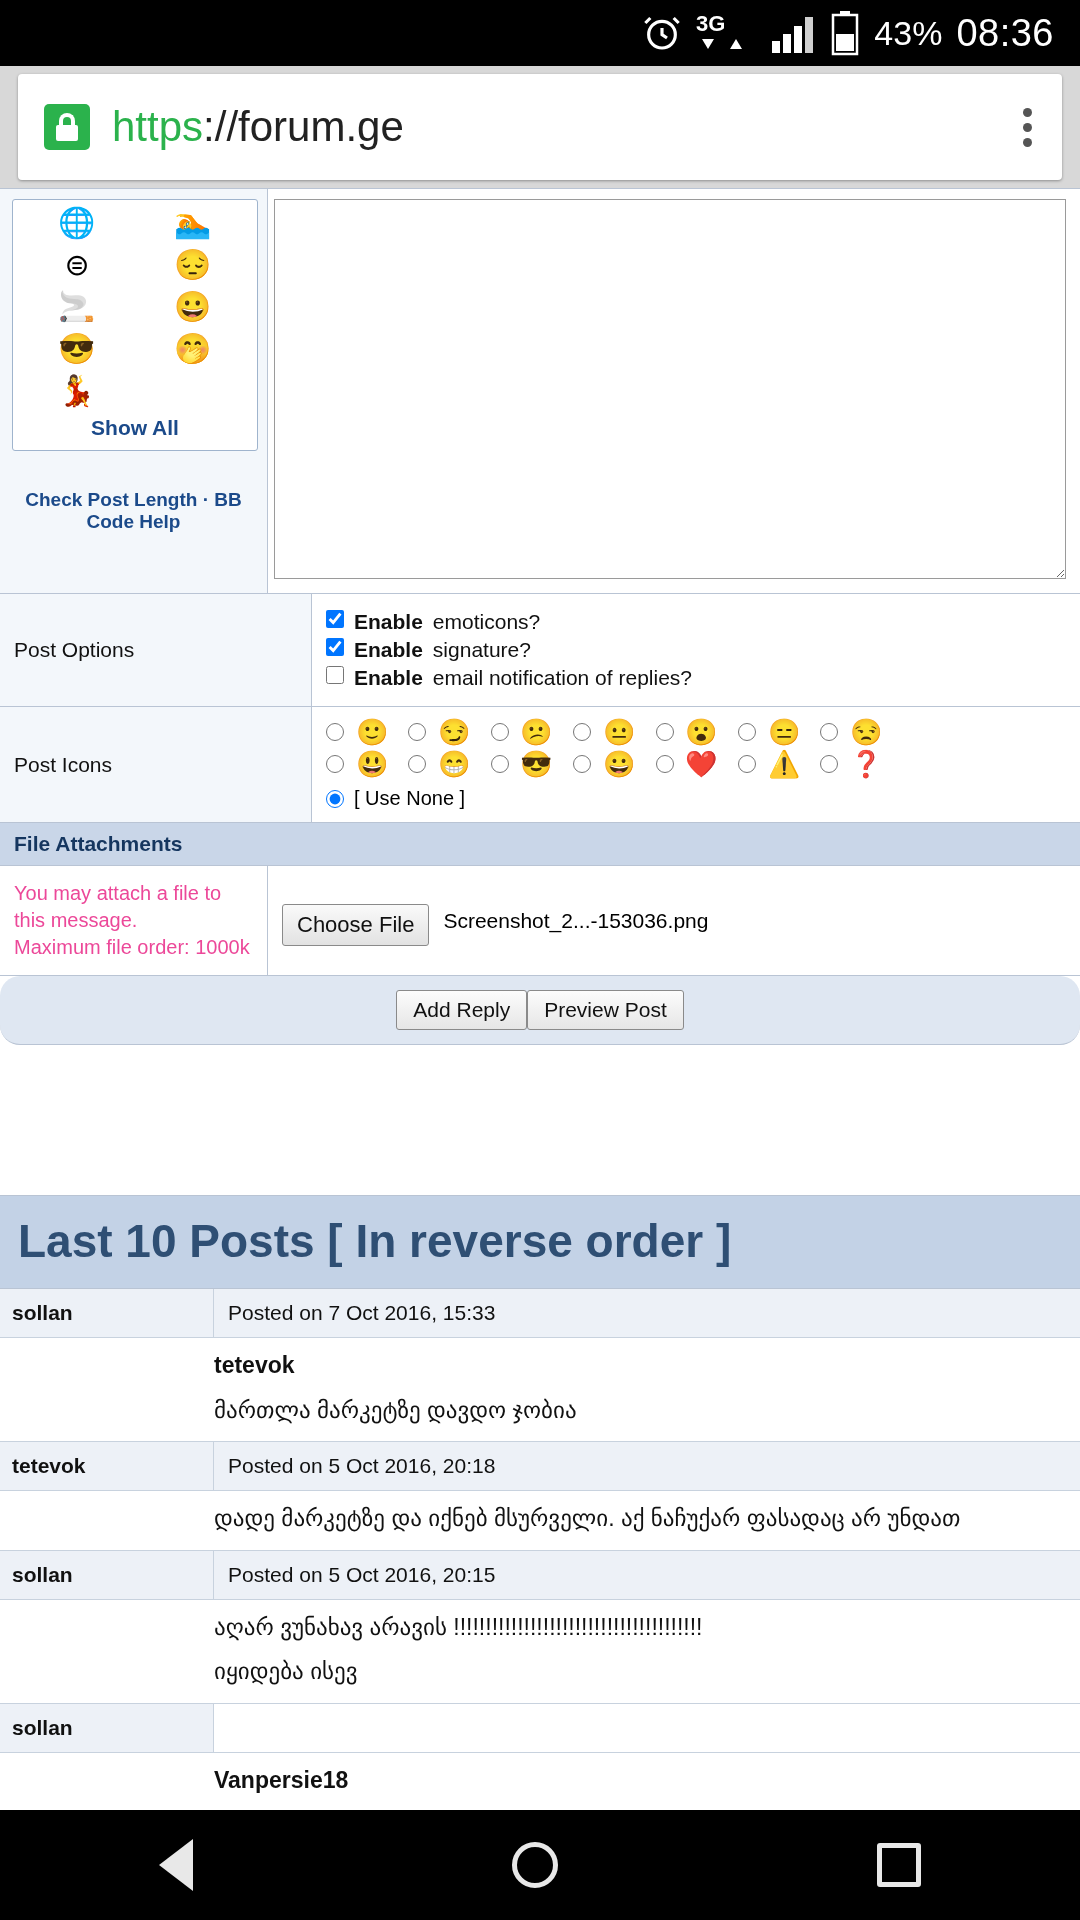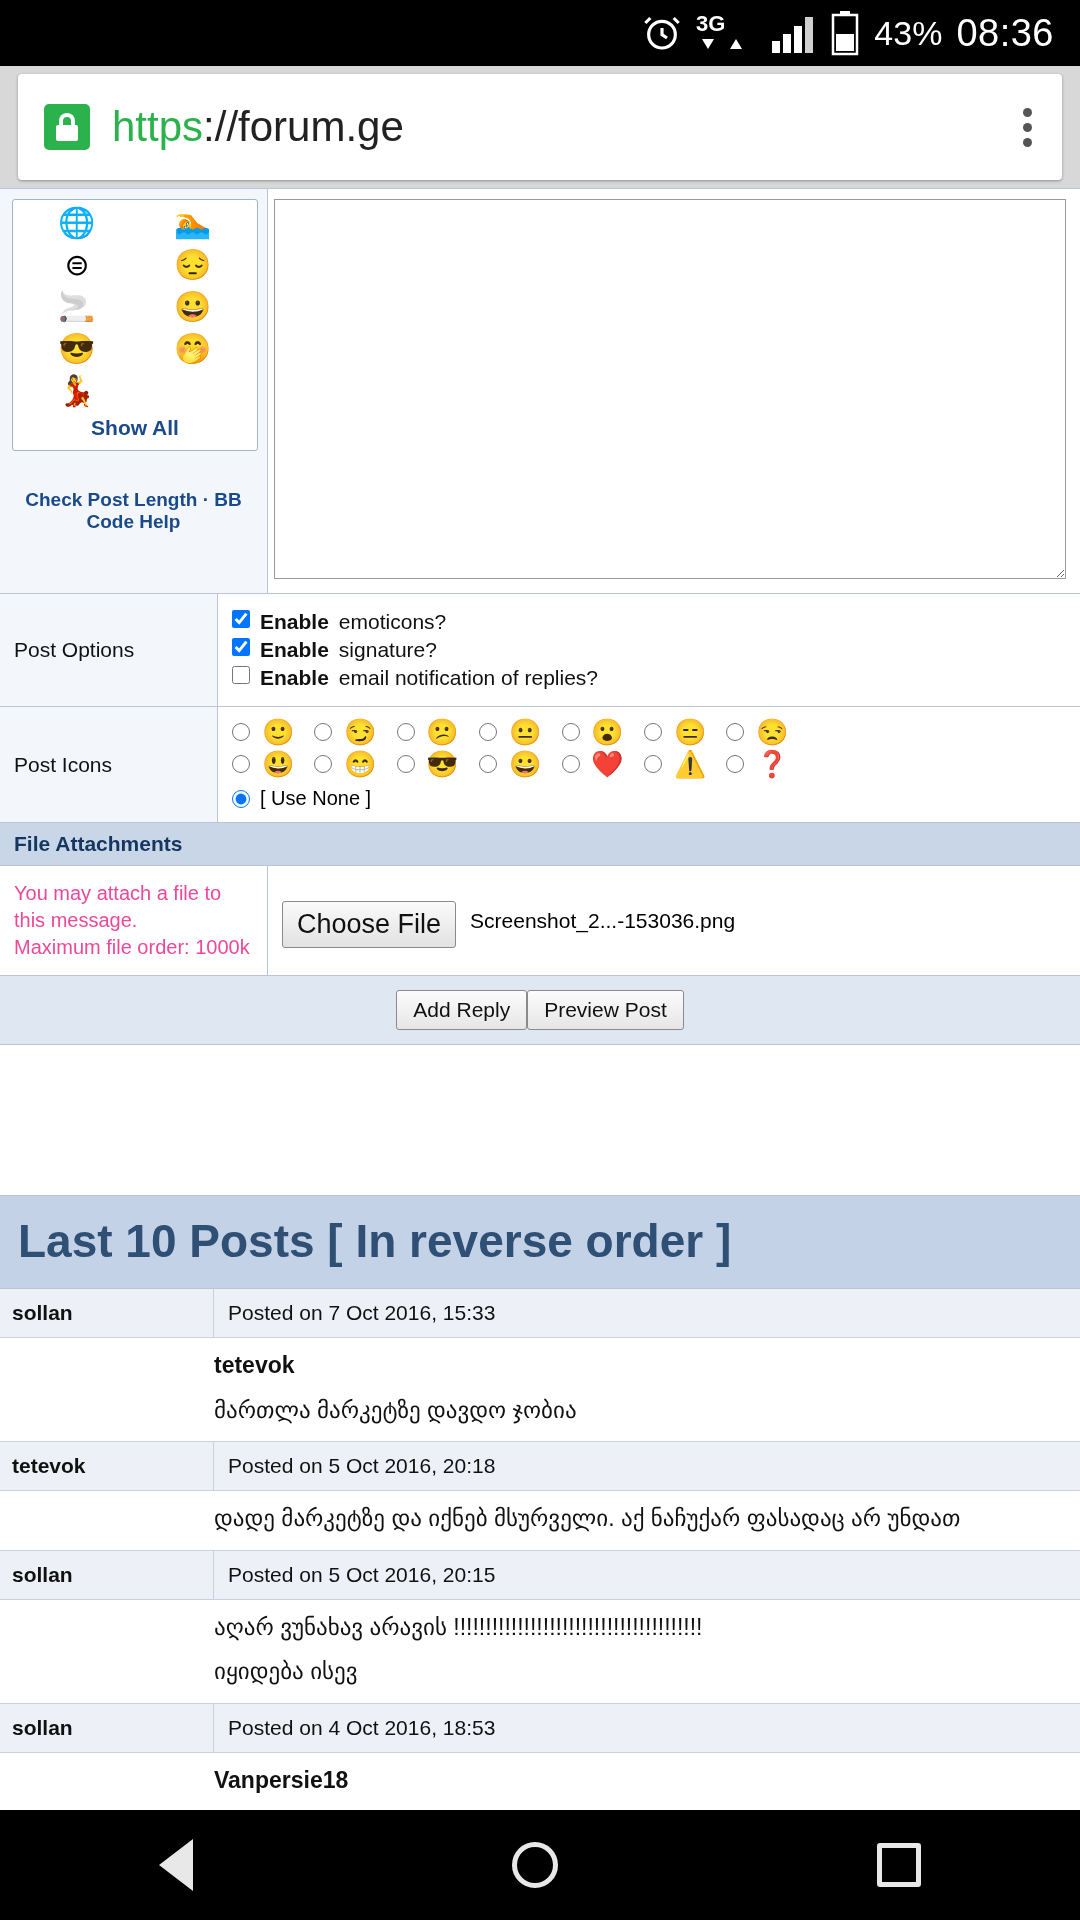--- a/index.html
+++ b/index.html
@@ -74,21 +74,21 @@
   .sm { font-size: 30px; line-height: 1; }
   .showall { text-align:center; margin-top: 10px; color:#1b4a8a; font-weight:bold; font-size: 21px; }
   .helplinks { text-align:center; margin-top: 38px; color:#1b4a8a; font-weight:bold; font-size: 19px; }
   .rightcol { flex: 1; background:#fff; padding: 10px 14px 10px 6px; }
   .textarea {
     width: 100%; height: 380px; border: 1px solid #9a9a9a; background:#fff;
   }
 
   .optrow { display:flex; border-bottom: 1px solid #b9c4d4; }
   .optlabel {
-    width: 218px; background:#f3f7fb; border-right: 1px solid #b9c4d4;
+    width: 312px; background:#f3f7fb; border-right: 1px solid #b9c4d4;
     font-size: 21px; color:#111; padding: 22px 14px; display:flex; align-items:center;
   }
   .optbody { flex:1; padding: 12px 14px; background:#fff; }
   .chkline { display:flex; align-items:flex-start; gap:10px; font-size: 21px; margin: 4px 0; color:#111; }
   .chkline b { font-weight: bold; }
   input[type=checkbox], input[type=radio] { width: 18px; height: 18px; margin:0; }
 
   .iconsgrid { display:flex; flex-wrap:wrap; gap: 0; }
   .iconcell { display:flex; align-items:center; gap: 12px; margin-right: 20px; margin-bottom: 6px; }
   .iconcell .em { font-size: 26px; line-height: 1; }
@@ -96,25 +96,26 @@
 
   .secthead {
     background:#c9d6e8; color:#15365f; font-weight:bold; font-size: 21px;
     padding: 9px 14px; border-bottom: 1px solid #b9c4d4;
   }
   .attachrow { display:flex; border-bottom: 1px solid #b9c4d4; background:#fff; }
   .attachleft { width: 268px; border-right: 1px solid #b9c4d4; padding: 14px; font-size: 20px; color:#ec4899; line-height: 1.35; }
   .attachright { flex:1; padding: 16px 14px; display:flex; align-items:center; gap: 14px; font-size: 21px; }
   .filebtn {
     border: 1px solid #8a8a8a; background: linear-gradient(#fafafa,#e2e2e2);
-    border-radius: 3px; padding: 7px 14px; font-size: 27px; color:#111;margin-top:8px;
+    border-radius: 3px; padding: 7px 14px; font-size: 22px; color:#111;margin-top:8px;
   }
   .submitbar {
     background:#dfe7f2; padding: 14px; display:flex; justify-content:center; gap: 0;
     border-bottom: 1px solid #b9c4d4;
+    border-radius: 20px;
   }
   .btn {
     border: 1px solid #8a8a8a; background: linear-gradient(#fcfcfc,#e6e6e6);
     border-radius: 3px; padding: 7px 16px; font-size: 21px; color:#111;
   }
 
   
   .gap { height: 150px; background:#fff; }
   .lastposts { border-top:1px solid #b9c4d4; }
   .lp-head {
@@ -362,21 +363,20 @@
       <div class="lp-user">sollan</div>
       <div class="lp-date">Posted on 5 Oct 2016, 20:15</div>
     </div>
     <div class="lp-body">
       <p>აღარ ვუნახავ არავის !!!!!!!!!!!!!!!!!!!!!!!!!!!!!!!!!!!!!!!</p>
       <p>იყიდება ისევ</p>
     </div>
 
     <div class="lp-row">
       <div class="lp-user">sollan</div>
-      <div class="lp-date">Posted on 4 Oct 2016, 18:53</div>
     </div>
     <div class="lp-body">
       <p class="q">Vanpersie18</p>
 
     </div>
 
   </div>
 </div>
 
 <div class="navbar">

